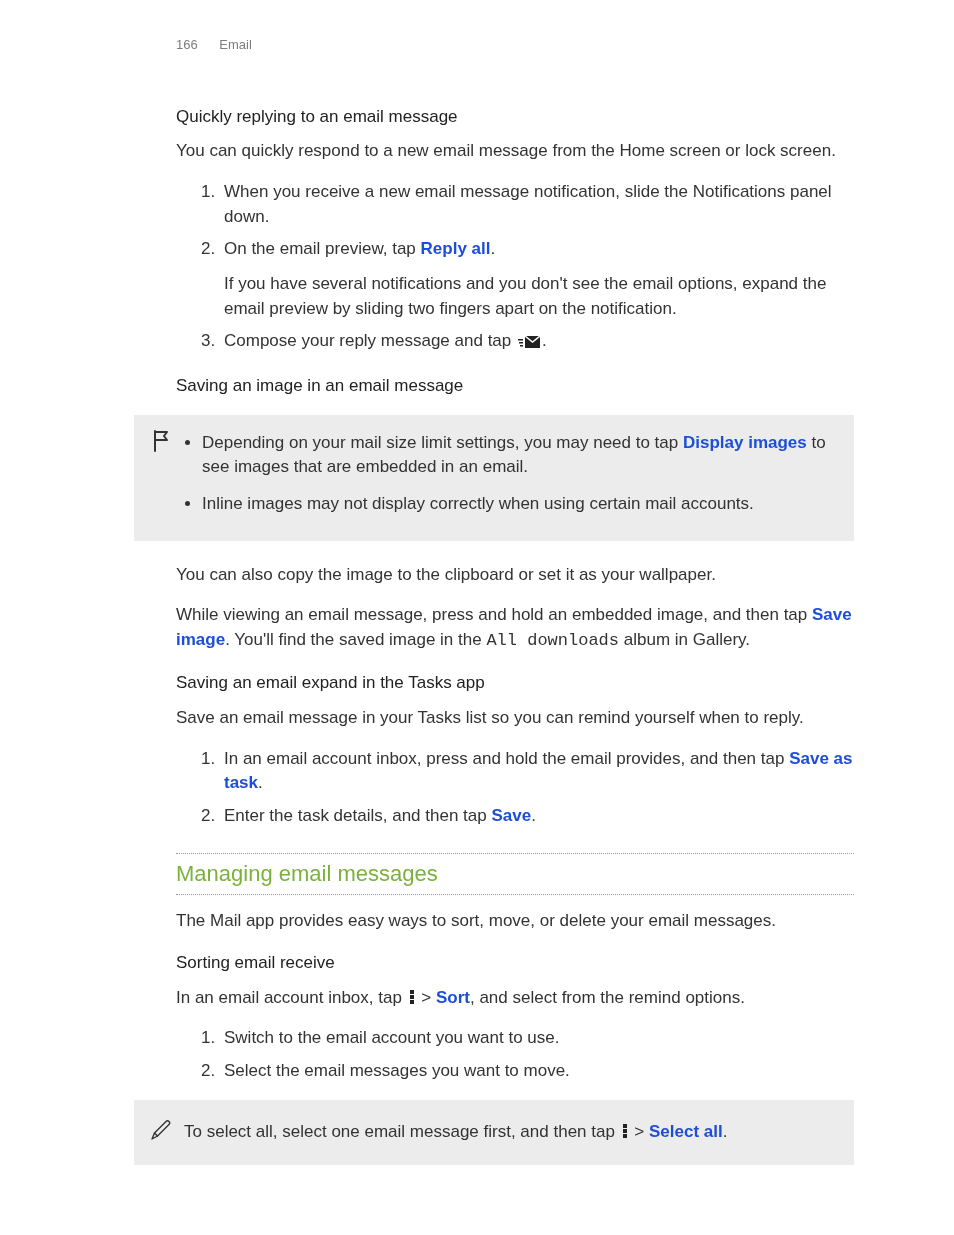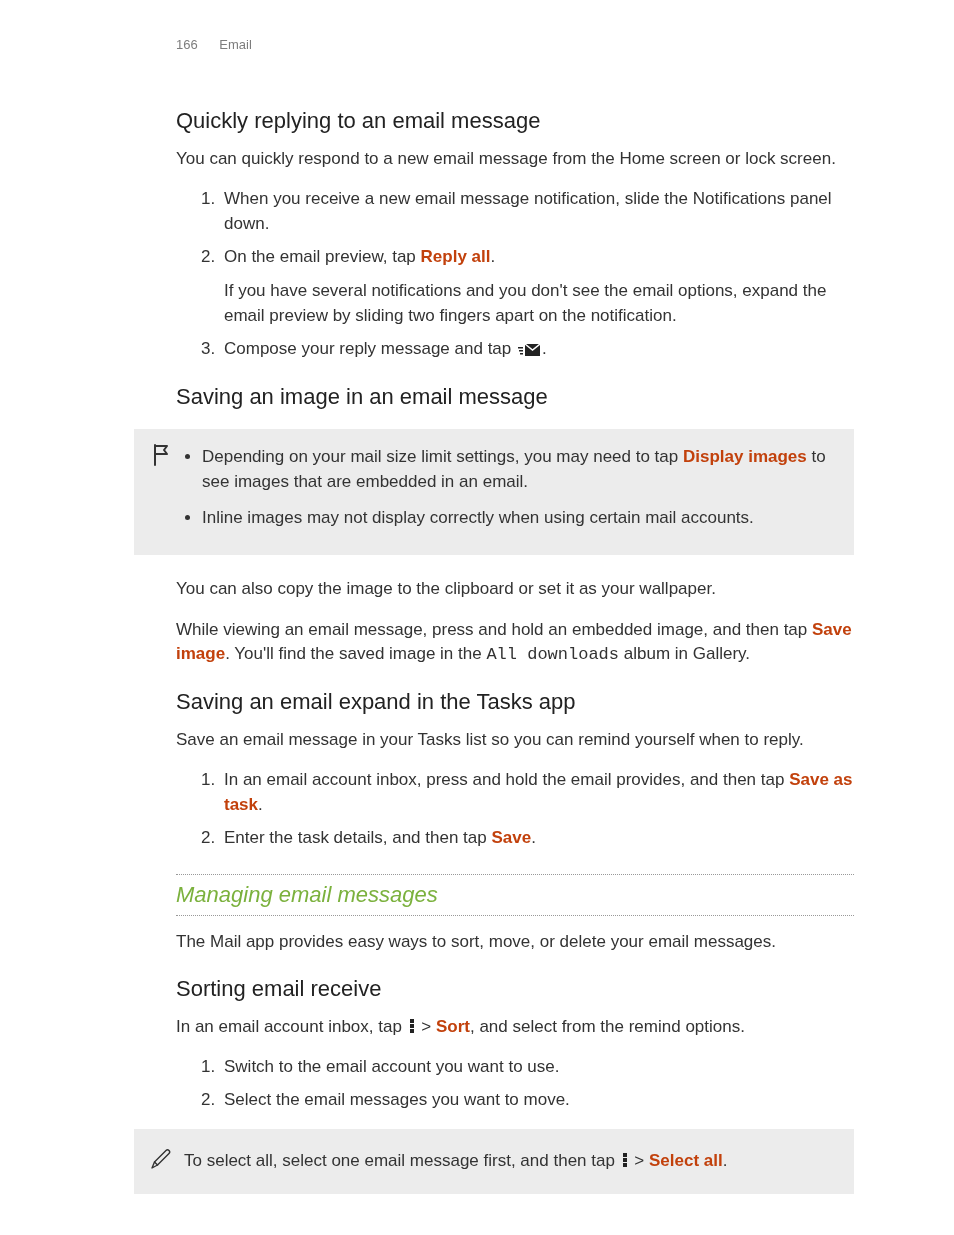--- a/index.html
+++ b/index.html
@@ -22,35 +22,35 @@
     font-size: 13px;
     color: #7d7d7d;
     margin-left: 76px;
     margin-bottom: 50px;
   }
   .header .pnum { margin-right: 18px; }
   .content { margin-left: 76px; }
 
   .subhead {
     font-weight: 400;
-    font-size: 22px;
+    font-size: 17px;
     color: #222;
     margin: 18px 0 10px 0;
   }
   .para { margin: 8px 0 16px 0; }
 
   ol.steps {
     list-style: decimal;
     margin: 6px 0 10px 0;
     padding-left: 44px;
   }
   ol.steps > li { padding-left: 4px; margin: 8px 0; }
   .sub-note { margin: 10px 0 8px 0; }
 
-  .bold { font-weight: 600; color: #c2410c; }
+  .bold { font-weight: 600; color: #1d4ed8; }
   .mono { font-family: "Courier New", Courier, monospace; }
 
   
   .callout {
     background: #ececec;
     margin-left: -42px;
     padding: 12px 0 12px 12px;
     display: flex;
     align-items: flex-start;
     margin-top: 16px;
@@ -70,21 +70,20 @@
   .callout ul { margin: 0; padding-left: 18px; }
   .callout ul li { margin: 4px 0 12px 0; }
   .callout.tip { padding-top: 16px; padding-bottom: 16px; align-items: center; }
 
   
   .section-title-wrap {
     border-top: 1px dotted #999;
     border-bottom: 1px dotted #999;
     padding: 4px 0;
     margin: 24px 0 14px 0;
-    font-style: italic;
   }
   .section-title {
     color: #7bb13d;
     font-size: 22px;
     font-weight: 300;
   }
 
   
   .inline-icon {
     display: inline-block;

